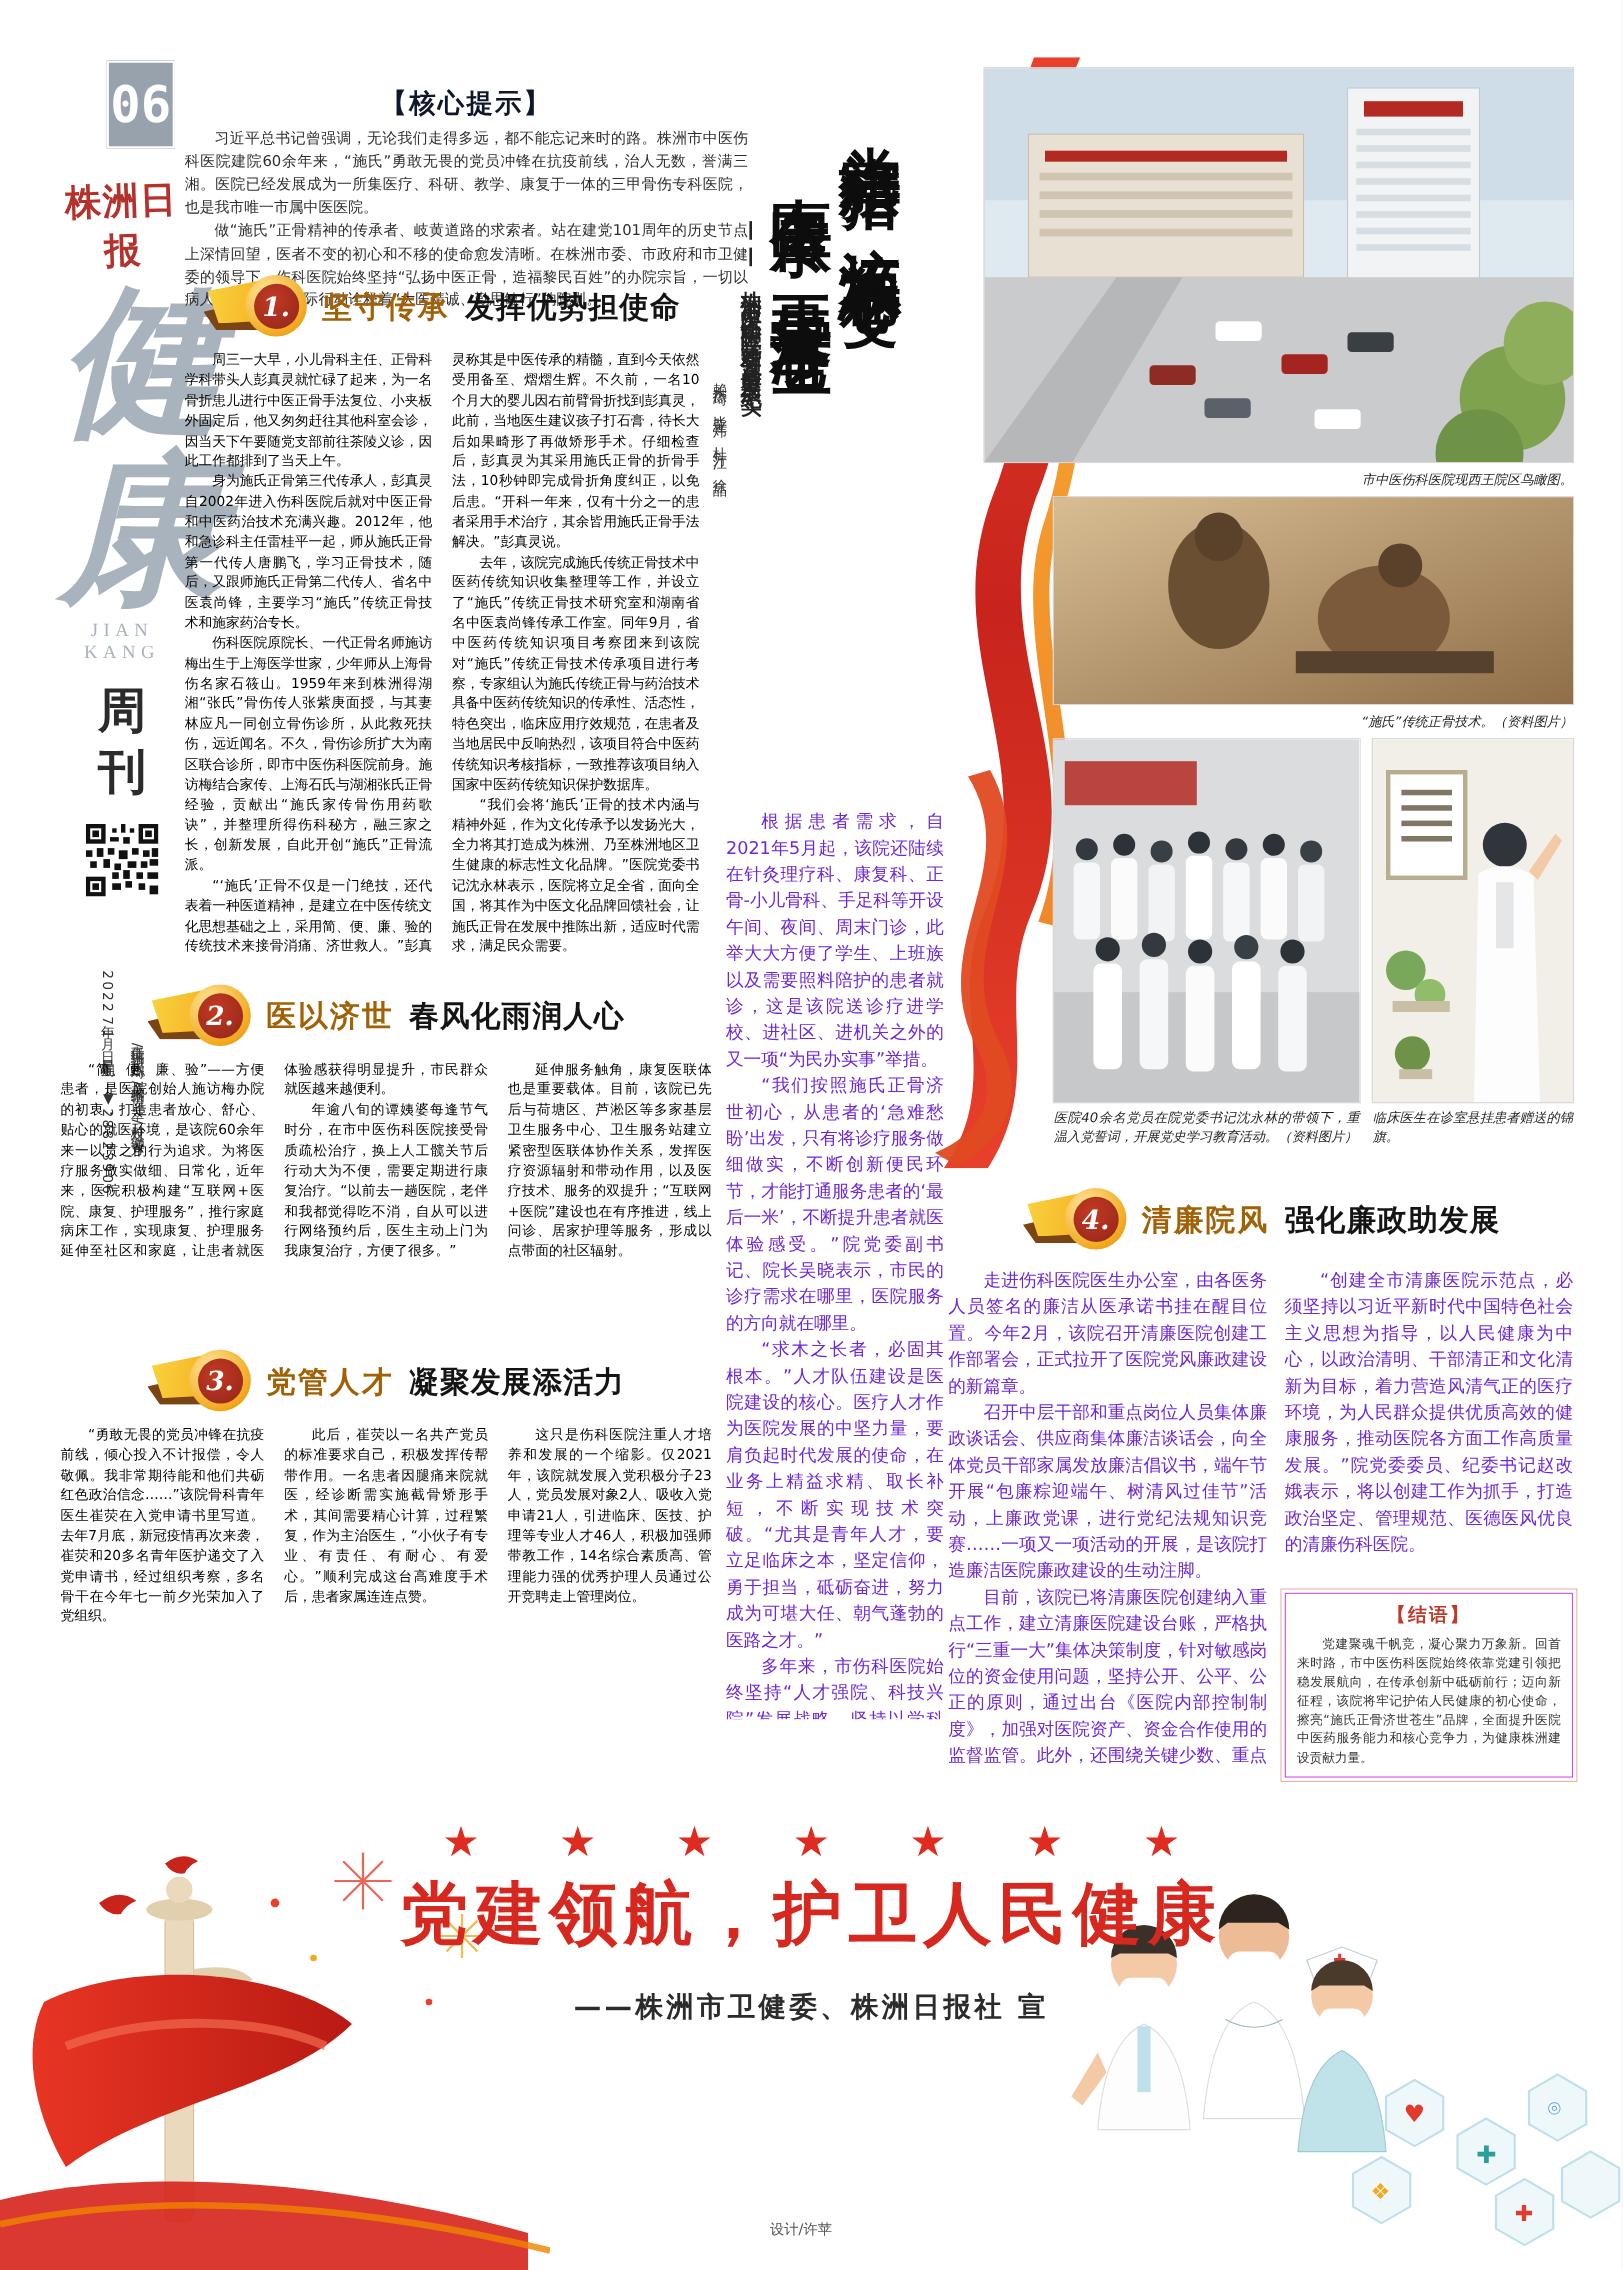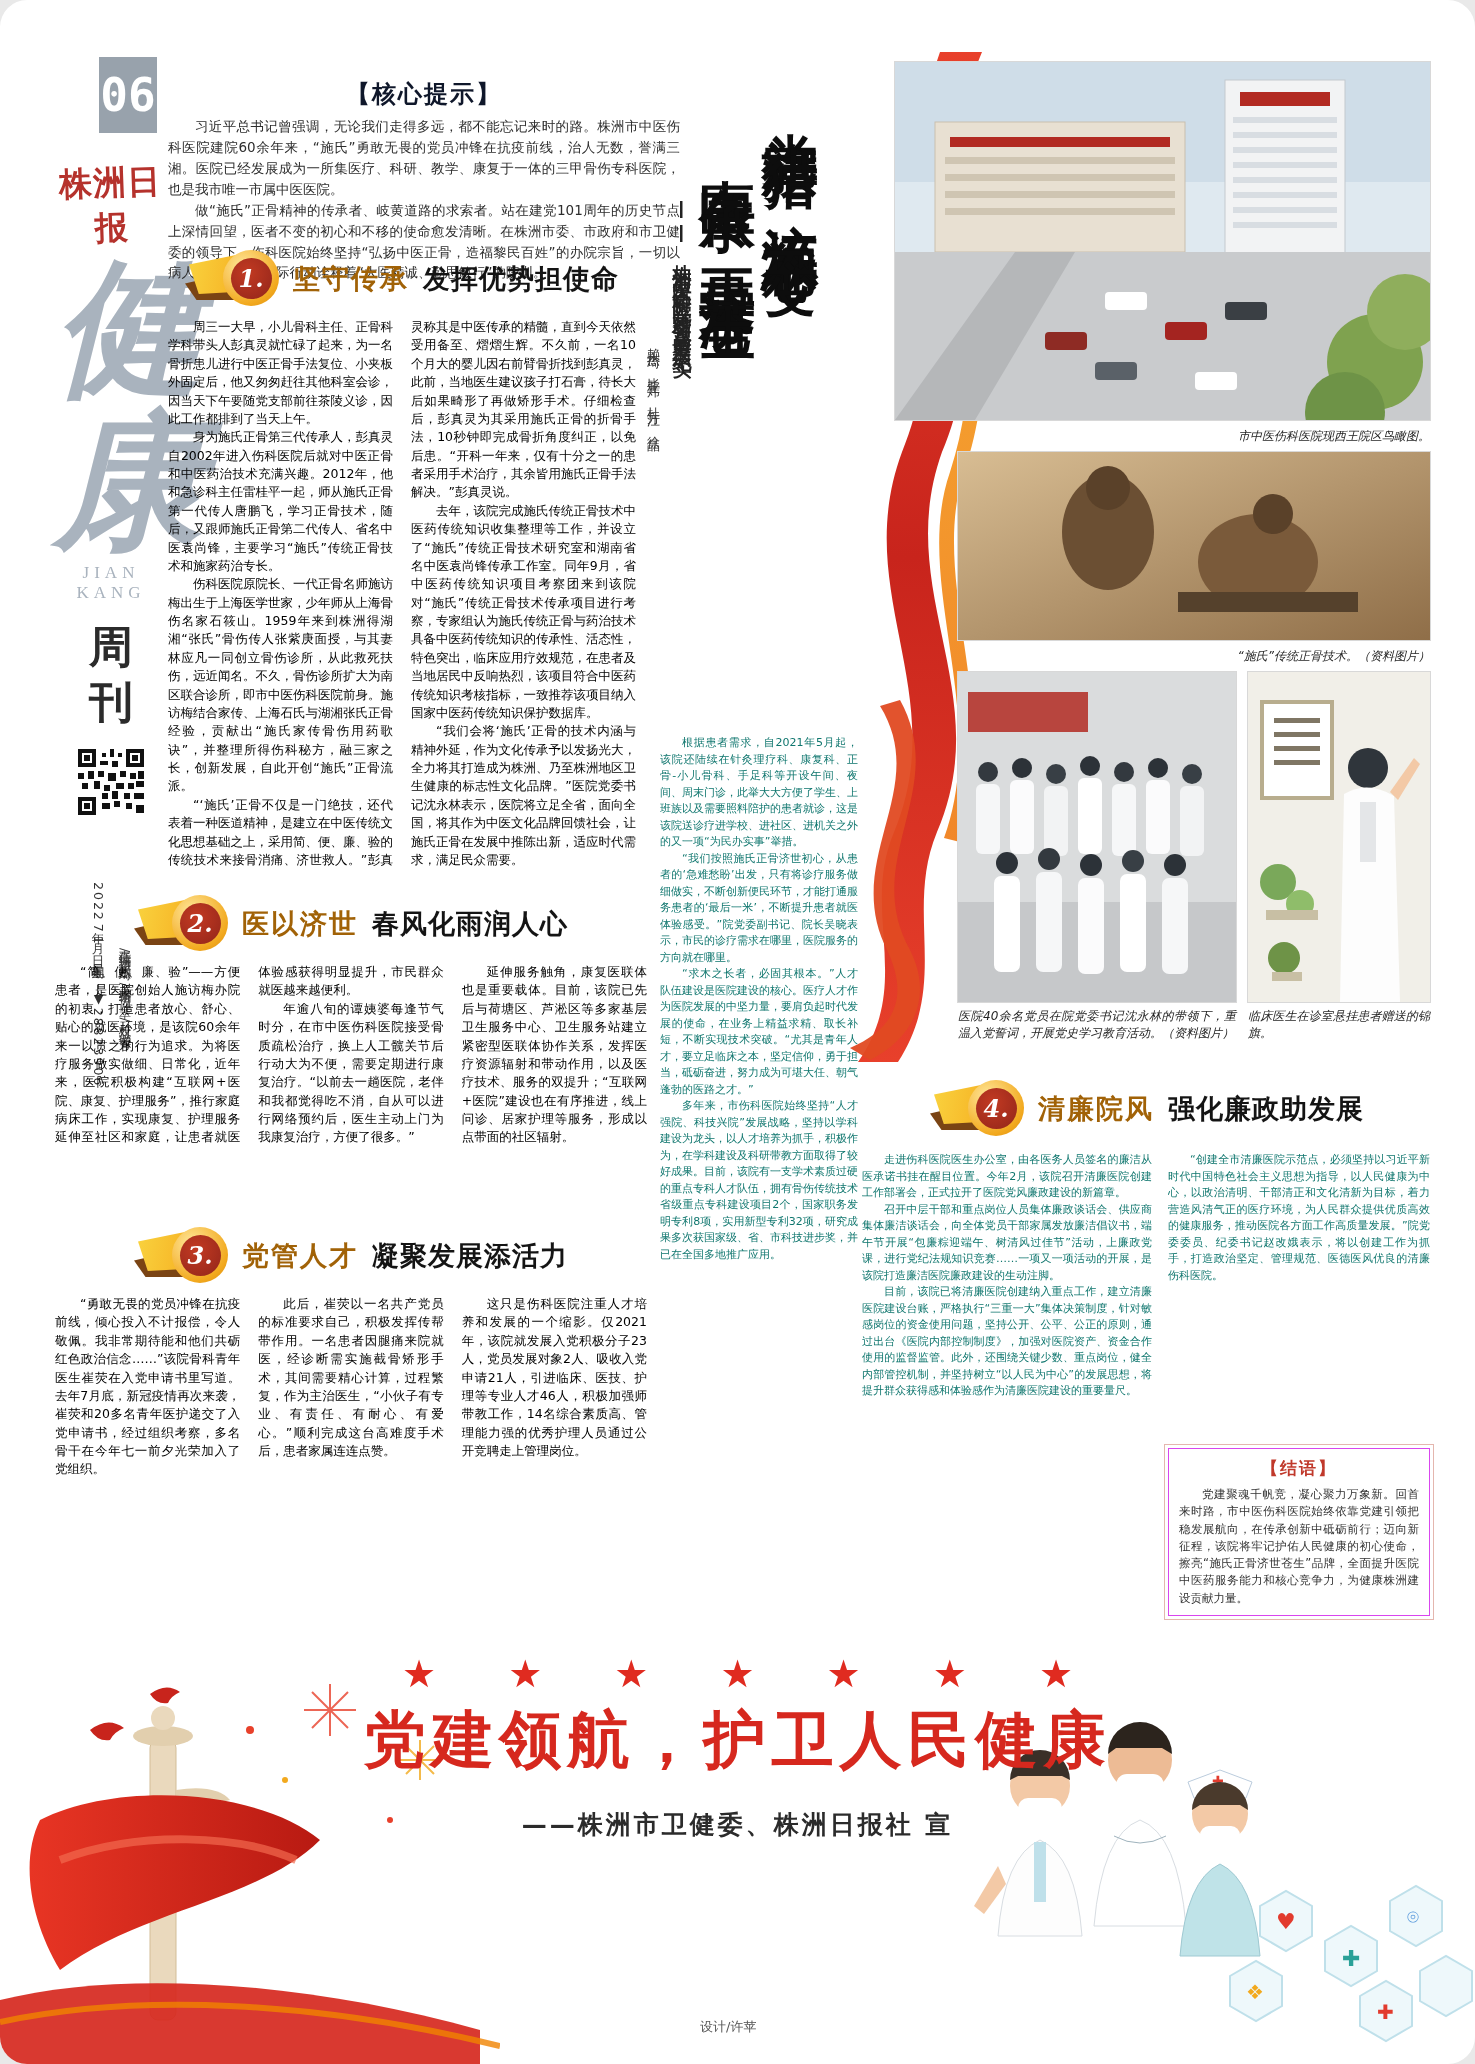--- a/index.html
+++ b/index.html
@@ -1,17 +1,17 @@
 <!DOCTYPE html>
 <html><head>
 <meta charset="utf-8">
 <style>
   html,body{margin:0;padding:0;background:#e9e9e9;}
   .page{position:relative;width:1475px;height:2064px;margin:0 auto;background:#fff;overflow:hidden;
-        font-family:"DejaVu Sans",sans-serif;color:#222;border-radius:27px;}
+        font-family:"DejaVu Sans",sans-serif;color:#222;}
   
   .masthead{position:absolute;left:55px;top:55px;width:112px;text-align:center;}
   .pageno{margin-left:42px;width:62px;height:80px;background:#98a2ac;color:#fff;
           font-size:46px;font-weight:bold;line-height:80px;font-family:"DejaVu Sans Mono",monospace;
           box-shadow:inset 0 0 0 2px #fff, inset 0 0 0 4px #98a2ac;}
   .papername{margin-top:26px;color:#b5322c;font-size:33px;font-weight:900;
              font-family:"DejaVu Serif",serif;transform:rotate(-2deg);letter-spacing:1px;}
   .bigchar{font-size:148px;line-height:1.04;color:#a9b3be;font-family:"DejaVu Serif",serif;
            font-weight:bold;font-style:italic;}
   .pinyin{margin-top:4px;color:#a9b3be;font-size:17px;letter-spacing:5px;font-family:"Liberation Serif",serif;}
@@ -43,21 +43,21 @@
                display:flex;align-items:center;justify-content:center;}
   .comet .num{width:41px;height:41px;border-radius:50%;background:radial-gradient(circle at 40% 35%,#c23a22,#92251a);
               color:#fff;font-family:"DejaVu Serif",serif;font-style:italic;font-weight:bold;
               font-size:24px;display:flex;align-items:center;justify-content:center;}
   .t-red{color:#a16207;font-size:27px;font-weight:900;letter-spacing:2px;}
   .t-black{color:#141414;font-size:27px;font-weight:700;letter-spacing:1px;}
   .cols{font-size:12.5px;line-height:1.47;text-align:justify;color:#000000;overflow:hidden;}
   .cols p{margin:0;text-indent:2em;}
   .c2{column-count:2;column-gap:18px;}
   .c3{column-count:3;column-gap:18px;}
-  .plaincol{position:absolute;font-size:11px;line-height:1.5;text-align:justify;color:#0f766e;overflow:hidden;}
+  .plaincol{position:absolute;font-size:16px;line-height:1.5;text-align:justify;color:#6d28d9;overflow:hidden;}
   .plaincol p{margin:0;text-indent:2em;}
   
   .ribbon{position:absolute;left:832px;top:52px;z-index:1;}
   .ribbon2{position:absolute;left:840px;top:700px;z-index:1;}
   
   .photo{position:absolute;z-index:2;box-shadow:0 0 0 1px #d8d8d8;}
   .cap{position:absolute;font-size:12px;font-style:italic;color:#1f1f1f;line-height:1.45;z-index:2;}
   .cap.right{text-align:right;}
   .cap.just{text-align:justify;}
   

